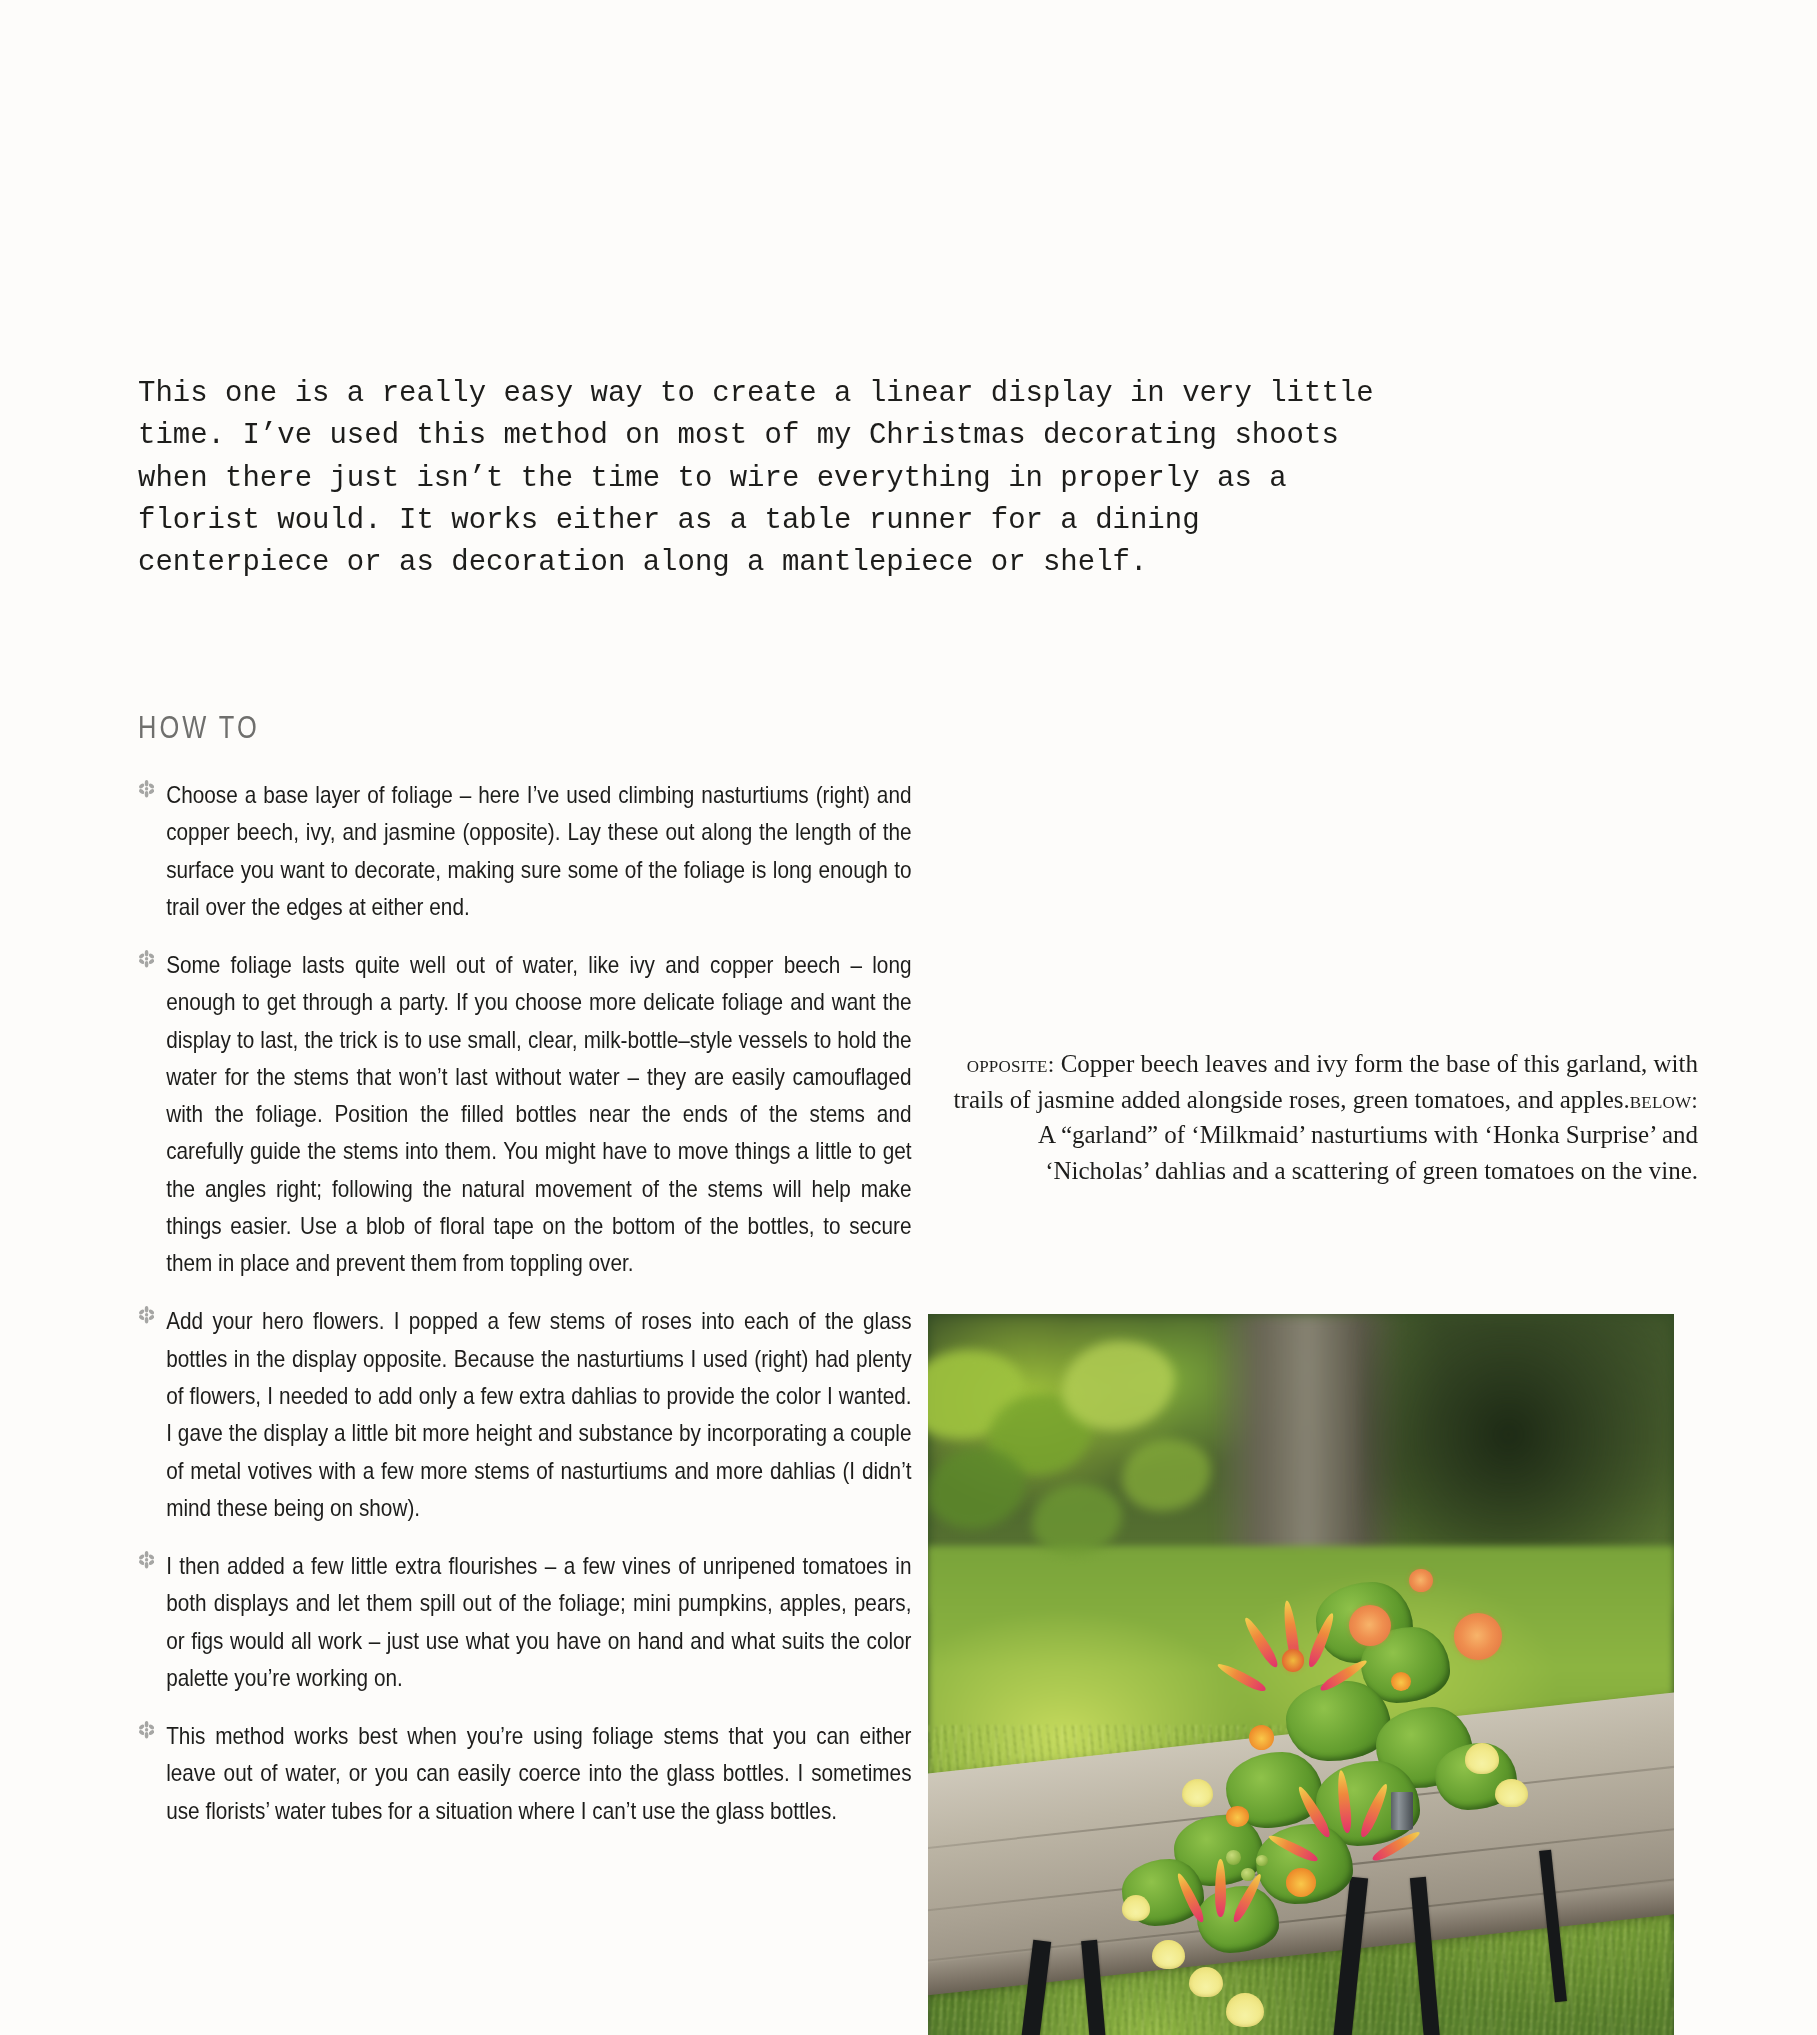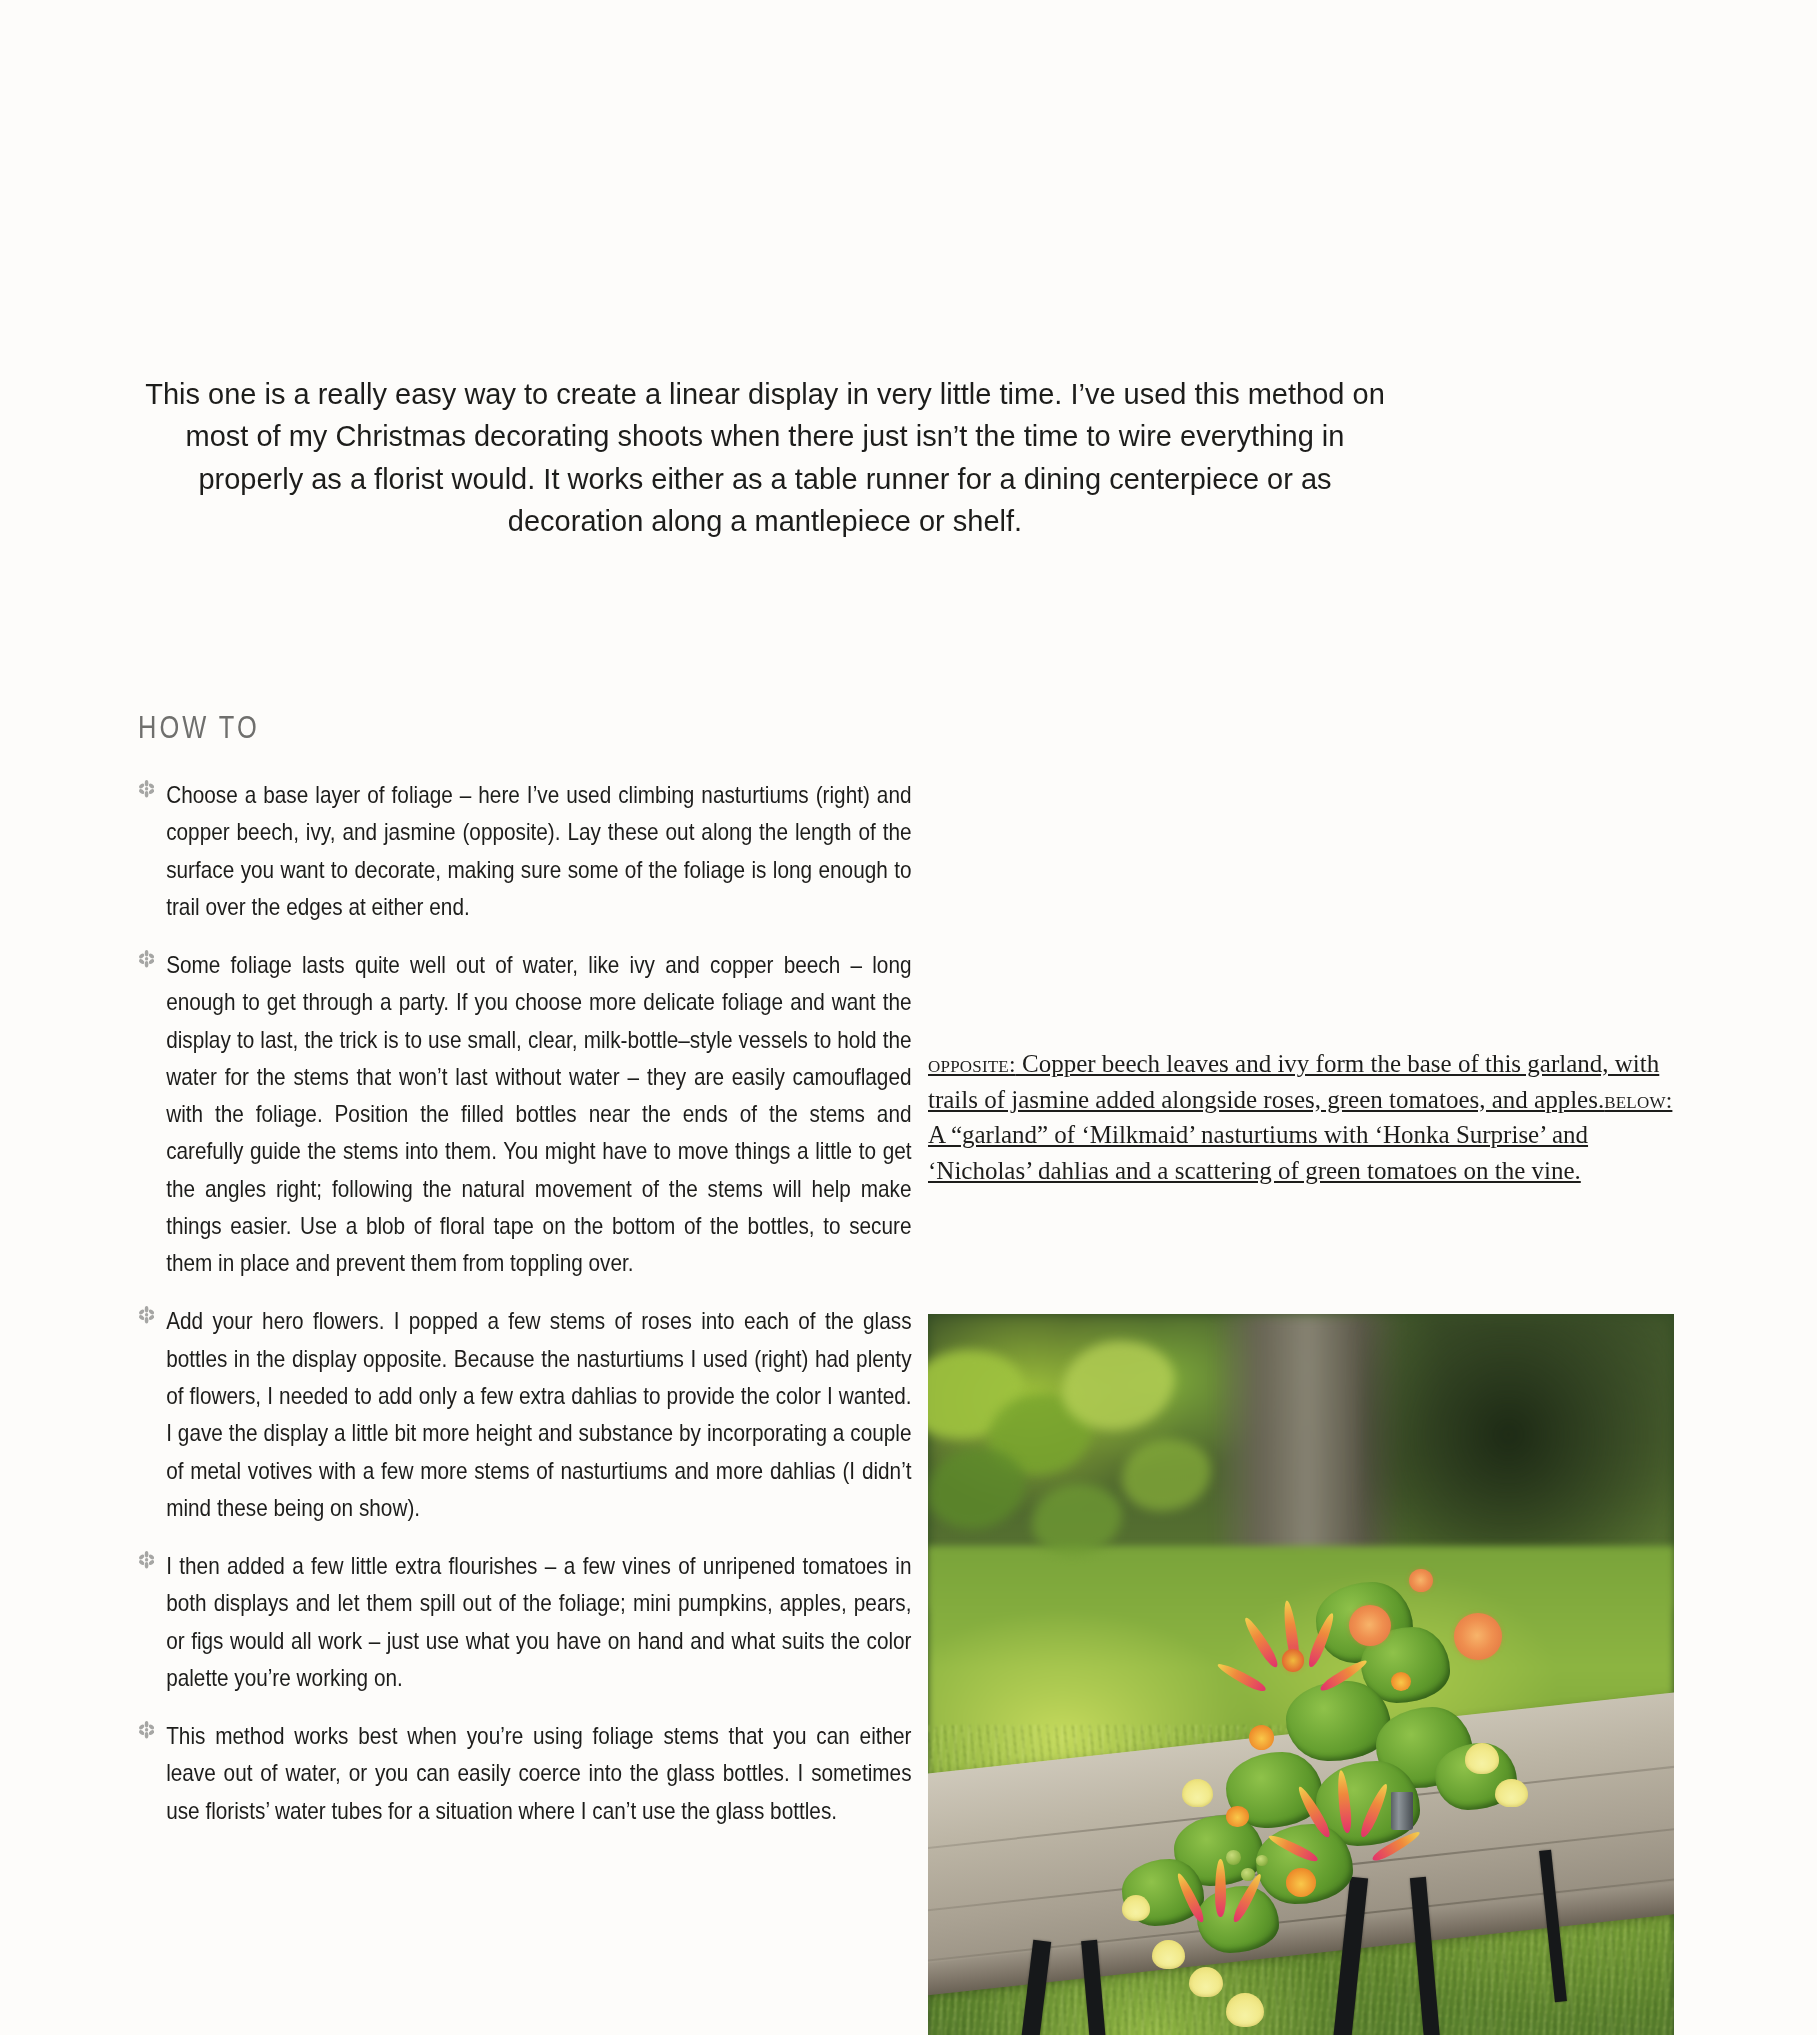--- a/index.html
+++ b/index.html
@@ -30,25 +30,25 @@
     color: #1a1a18;
     font-weight: 400;
   }
 
   
   .intro {
     position: absolute;
     left: 138px;
     top: 344px;
     width: 1254px;
-    font-family: Liberation Sans, sans-serif;
+    font-family: Liberation Mono, monospace;
     font-size: 29px;
     line-height: 1.46;
     color: #1d1d1b;
-    text-align: center;
+    text-align: left;
   }
 
   
   .howto-heading {
     position: absolute;
     left: 138px;
     top: 710px;
     font-family: "Liberation Sans Narrow", "Liberation Sans", "DejaVu Sans", sans-serif;
     font-size: 31px;
     letter-spacing: 3.7px;
@@ -89,29 +89,28 @@
     color: #a6a6a4;
     font-size: 23px;
     line-height: 1;
   }
   .bullet-marker svg { display: block; }
   .bullet-text { display: block; }
 
   
   .caption {
     position: absolute;
-    left: 928px;
+    left: 951px;
     top: 1046px;
     width: 747px;
     font-family: "Liberation Serif", "DejaVu Serif", serif;
     font-size: 25px;
     line-height: 1.42;
     color: #1d1d1b;
-    text-align: left;
-    text-decoration: underline;
+    text-align: right;
   }
   .smallcaps {
     font-variant: small-caps;
     font-size: 23.6px;
     letter-spacing: 0.2px;
   }
   .caption-para { margin: 0; }
 
   
   .photo-frame {

